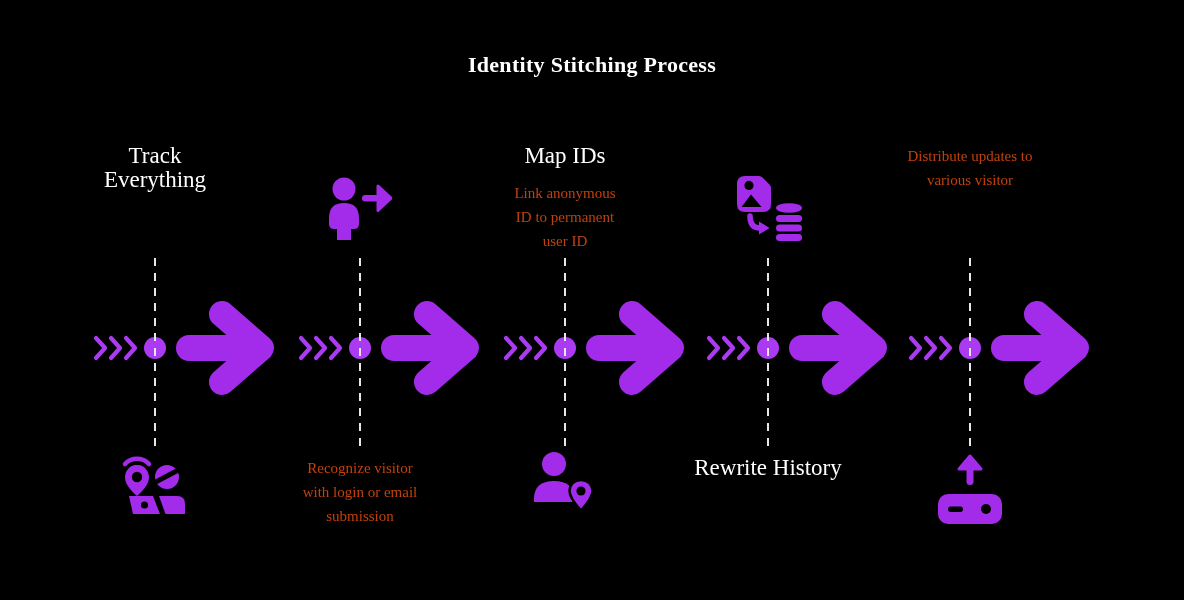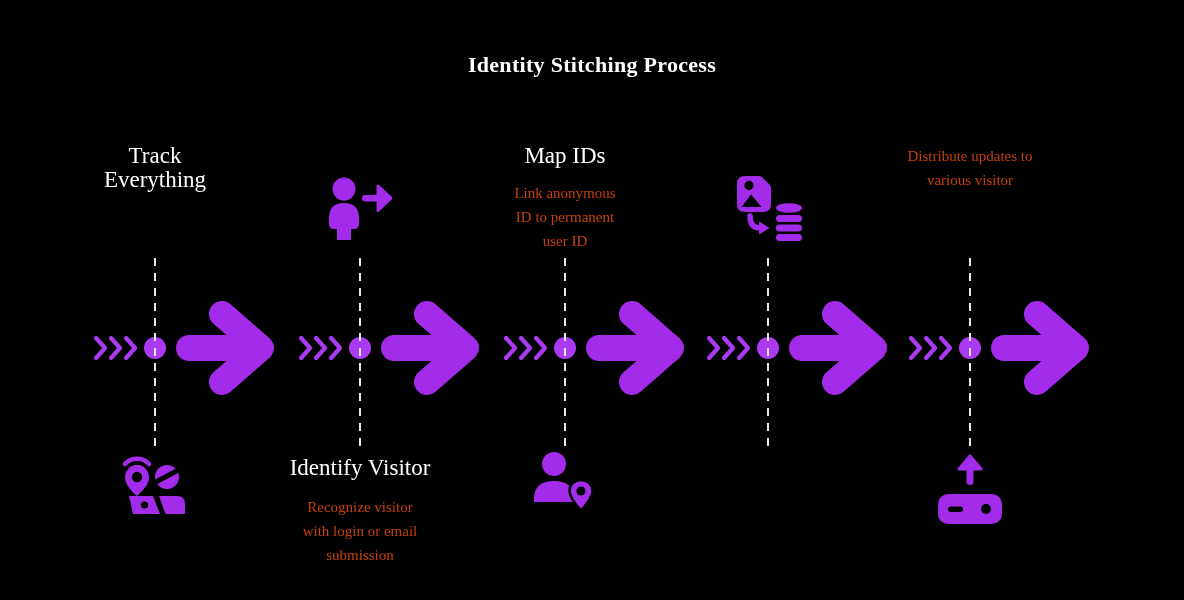--- a/index.html
+++ b/index.html
@@ -124,21 +124,20 @@
     <div class="icon-wrap top">
       <svg width="64" height="66" viewBox="0 0 64 66">
         <circle class="fa" cx="16" cy="15" r="11.5"></circle>
         <path class="fa" d="M16 29 Q31 29 31 44 L31 50 Q31 55 26 55 L23 55 L23 66 L9 66 L9 55 L6 55 Q1 55 1 50 L1 44 Q1 29 16 29 Z"></path>
         <rect class="fa" x="34" y="21" width="17" height="6.5" rx="3.2"></rect>
         <path class="fa" stroke-width="3" stroke-linejoin="round" d="M50 12 L63 24.2 L50 36.5 Z" stroke="var(--accent)"></path>
       </svg>
     </div>
     <div class="dash"></div>
     <div class="block bottom">
-      <div class="stage-title">Identify Visitor</div>
       <div class="stage-desc">Recognize visitor with login or email submission</div>
     </div>
   </div>
 
   <div class="stage s3">
     <div class="block top">
       <div class="stage-title">Map IDs</div>
       <div class="stage-desc">Link anonymous ID to permanent user ID</div>
     </div>
     <div class="dash"></div>
@@ -159,20 +158,21 @@
         <path class="sa" stroke-width="5.5" stroke-linecap="round" d="M17 42 Q17 54 27 54"></path>
         <path class="fa" d="M26 47.5 L36.5 54 L26 60.5 Z"></path>
         <ellipse class="fa" cx="56" cy="34" rx="13" ry="4.8"></ellipse>
         <rect class="fa" x="43" y="41" width="26" height="7" rx="3.5"></rect>
         <rect class="fa" x="43" y="50.5" width="26" height="7" rx="3.5"></rect>
         <rect class="fa" x="43" y="60" width="26" height="7" rx="3.5"></rect>
       </svg>
     </div>
     <div class="dash"></div>
     <div class="block bottom">
+      <div class="stage-title">Rewrite History</div>
     </div>
   </div>
 
   <div class="stage s5">
     <div class="block top">
       <div class="stage-desc">Distribute updates to various visitor</div>
     </div>
     <div class="dash"></div>
     <div class="icon-wrap bottom">
       <svg width="70" height="76" viewBox="0 0 70 76">

